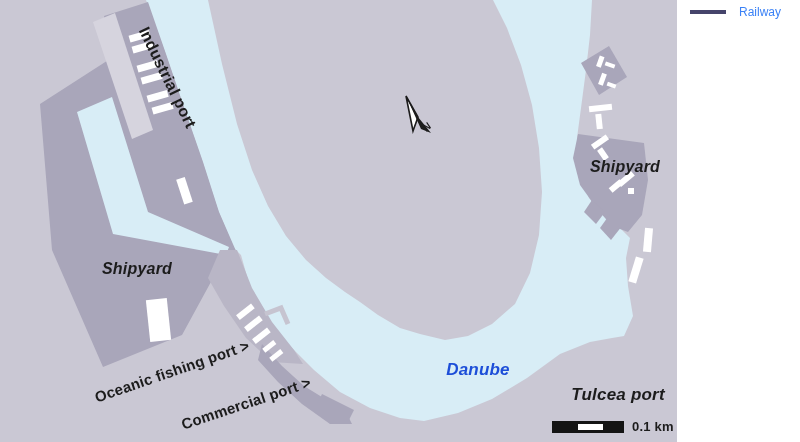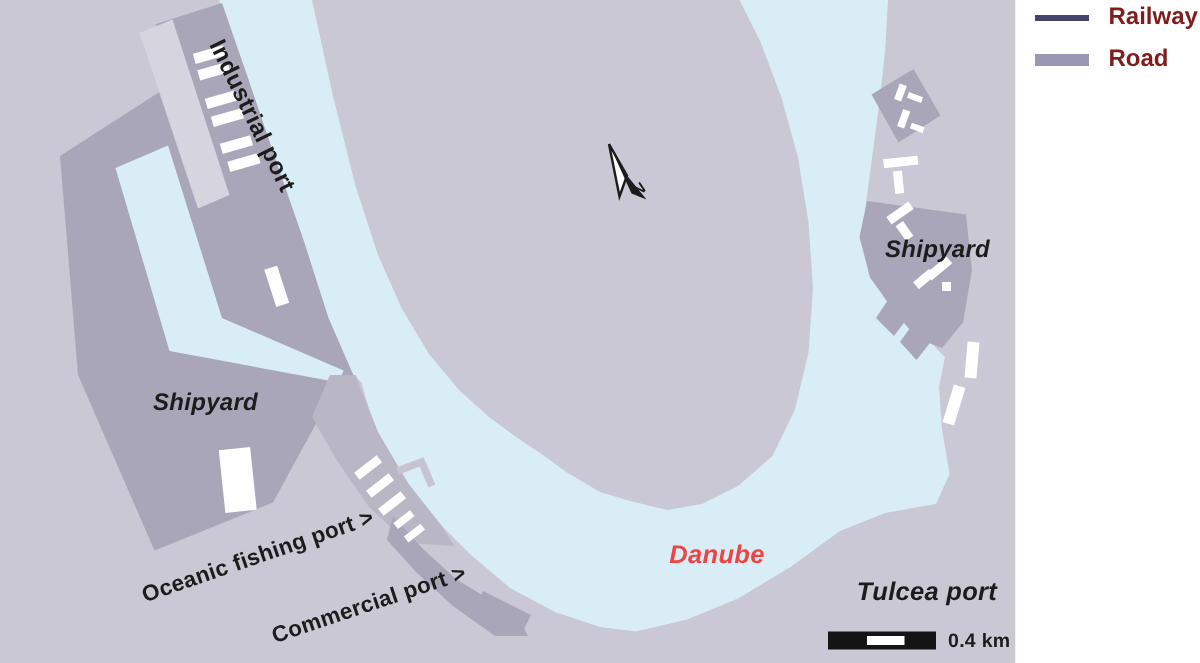--- a/index.html
+++ b/index.html
@@ -12,37 +12,37 @@
   svg{position:absolute;left:0;top:0;display:block;}
   .lbl{
     position:absolute;white-space:nowrap;
     font-weight:bold;font-size:16px;color:#1c1c1c;
     letter-spacing:0.2px;
   }
   .lbl.centered{transform:translate(-50%,-50%);font-style:italic;}
   .lbl.rot-industrial{transform-origin:0 0;transform:rotate(64deg);}
   .lbl.rot-oceanic{transform:translate(-50%,-50%) rotate(-19deg);}
   .lbl.rot-commercial{transform:translate(-50%,-50%) rotate(-18.5deg);}
-  .lbl.river-name{color:#ef4444;font-size:17px;}
+  .lbl.river-name{color:#1d4ed8;font-size:17px;}
   .lbl.town-name{font-size:17px;}
   .lbl.scale-text{font-size:13px;}
   .lbl.north-n{
     font-size:10px;font-style:italic;
     transform:translate(-50%,-50%) rotate(-45deg);
   }
   .legend{
     position:absolute;left:690px;top:2px;width:108px;
   }
   .legend-row{
     display:flex;align-items:center;margin-bottom:8px;height:20px;
   }
   .legend-swatch{flex:0 0 36px;margin-right:13px;}
   .swatch-railway{height:4px;background:#45446b;}
   .swatch-road{height:8px;background:#9a97b4;}
-  .legend-label{font-weight:bold;font-size:16px;color:#7f1d1d;}
+  .legend-label{font-weight:normal;font-size:12px;color:#3b82f6;}
 </style>
 </head>
 <body>
 
 <div class="stage">
 
   <svg width="677" height="442" viewBox="0 0 677 442">
 
     <rect x="0" y="0" width="677" height="442" fill="#cac8d4"></rect>
 
@@ -151,26 +151,22 @@
   <div class="lbl rot-oceanic" style="left:172px;top:371px;font-size:15px;">Oceanic fishing port &gt;</div>
 
   <div class="lbl rot-commercial" style="left:246px;top:403px;font-size:15px;">Commercial port &gt;</div>
 
   <div class="lbl centered river-name" style="left:478px;top:370px;">Danube</div>
 
   <div class="lbl centered town-name" style="left:618px;top:395px;">Tulcea port</div>
 
   <div class="lbl north-n" style="left:427px;top:127px;">N</div>
 
-  <div class="lbl scale-text" style="left:632px;top:419px;">0.4 km</div>
+  <div class="lbl scale-text" style="left:632px;top:419px;">0.1 km</div>
 
   <div class="legend">
     <div class="legend-row">
       <div class="legend-swatch swatch-railway"></div>
       <div class="legend-label">Railway</div>
     </div>
-    <div class="legend-row">
-      <div class="legend-swatch swatch-road"></div>
-      <div class="legend-label">Road</div>
-    </div>
   </div>
 
 </div>
 
 </body></html>

